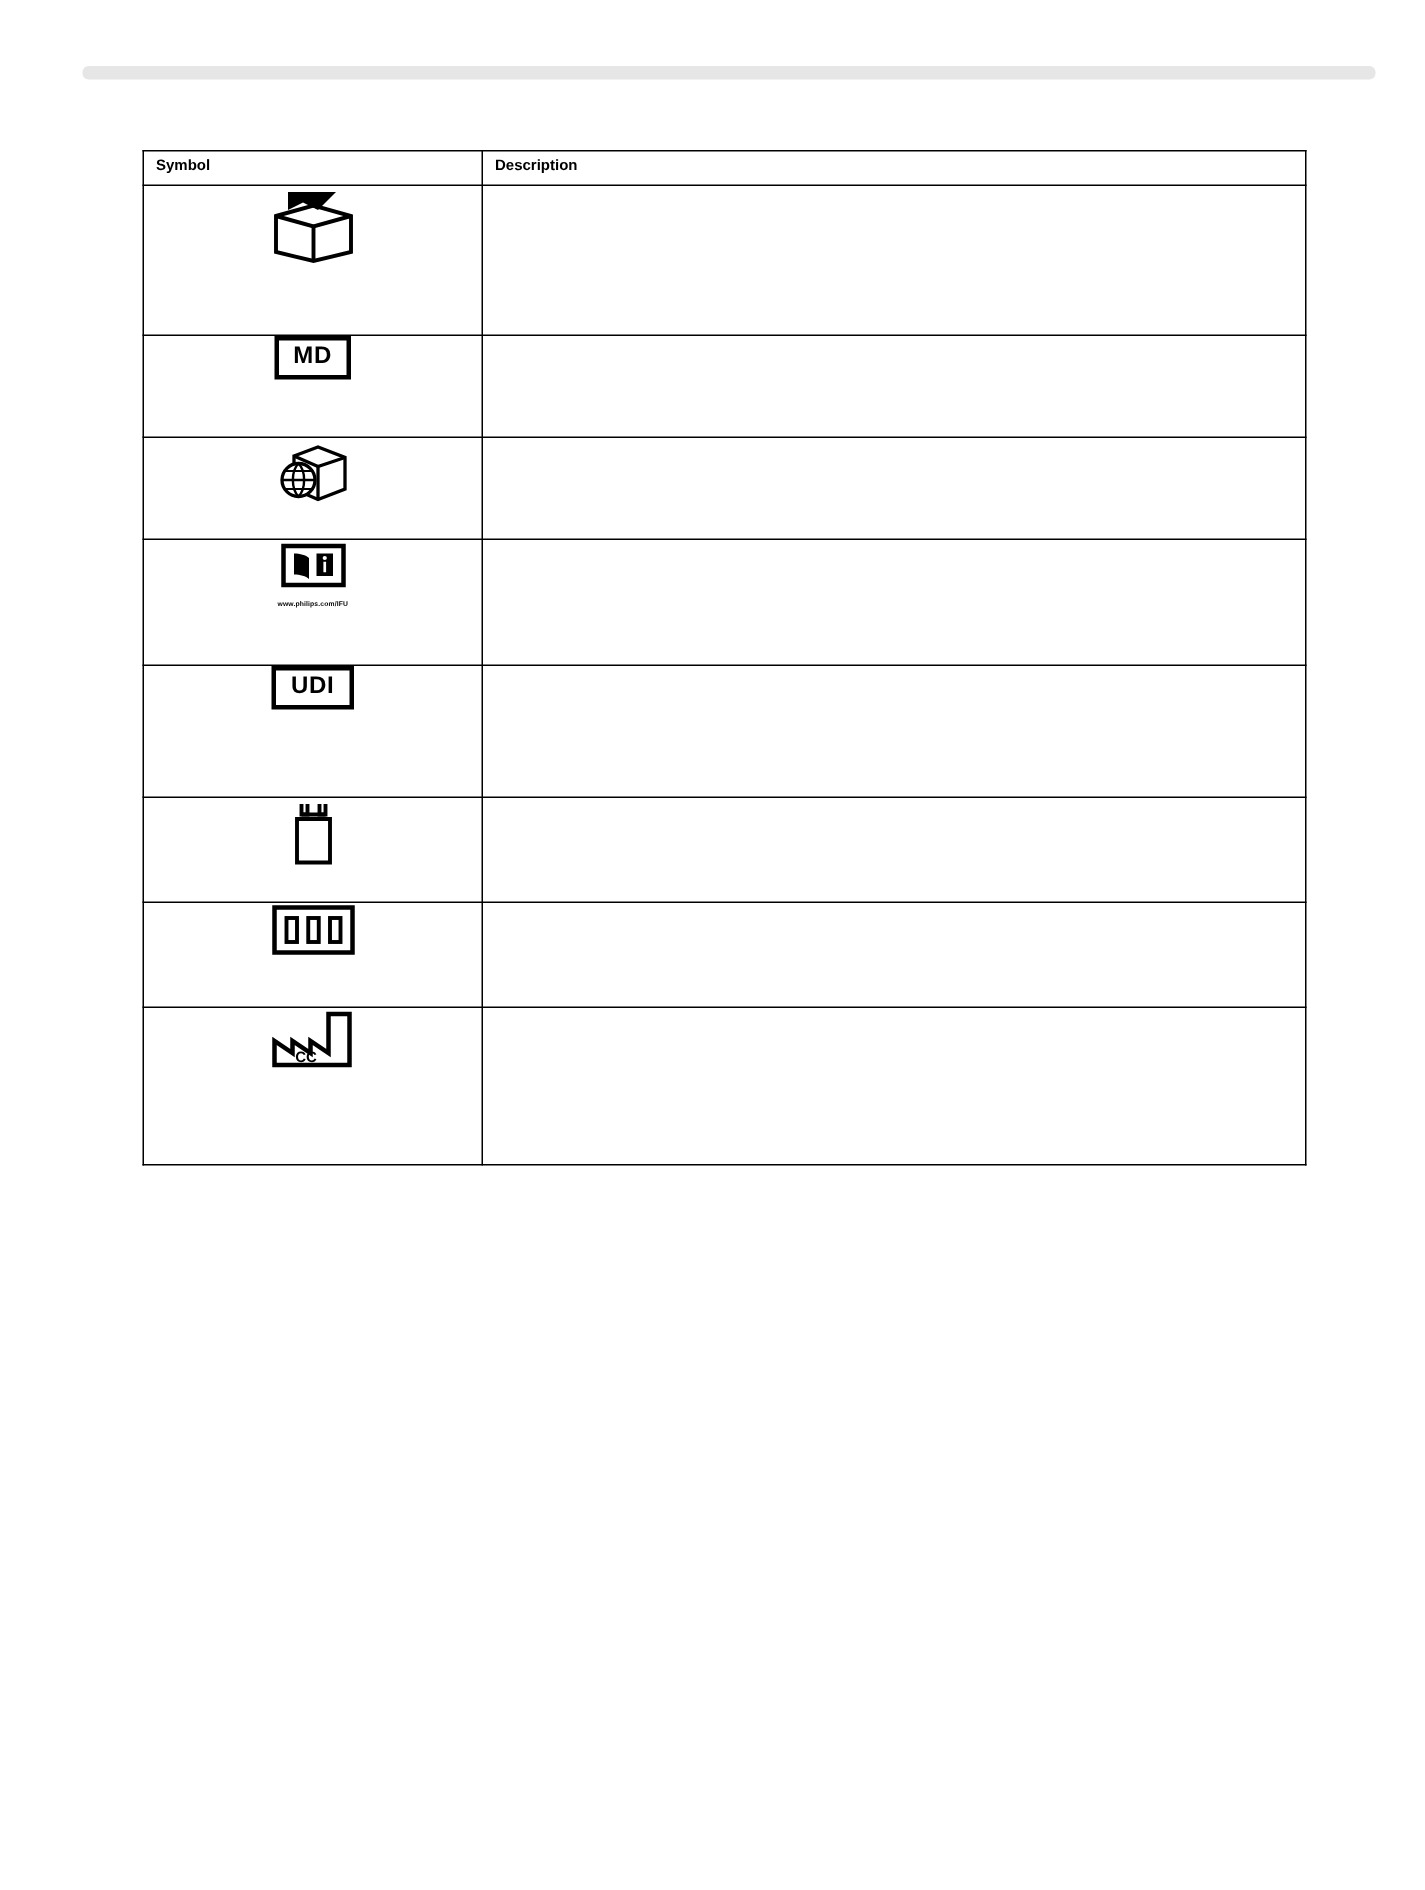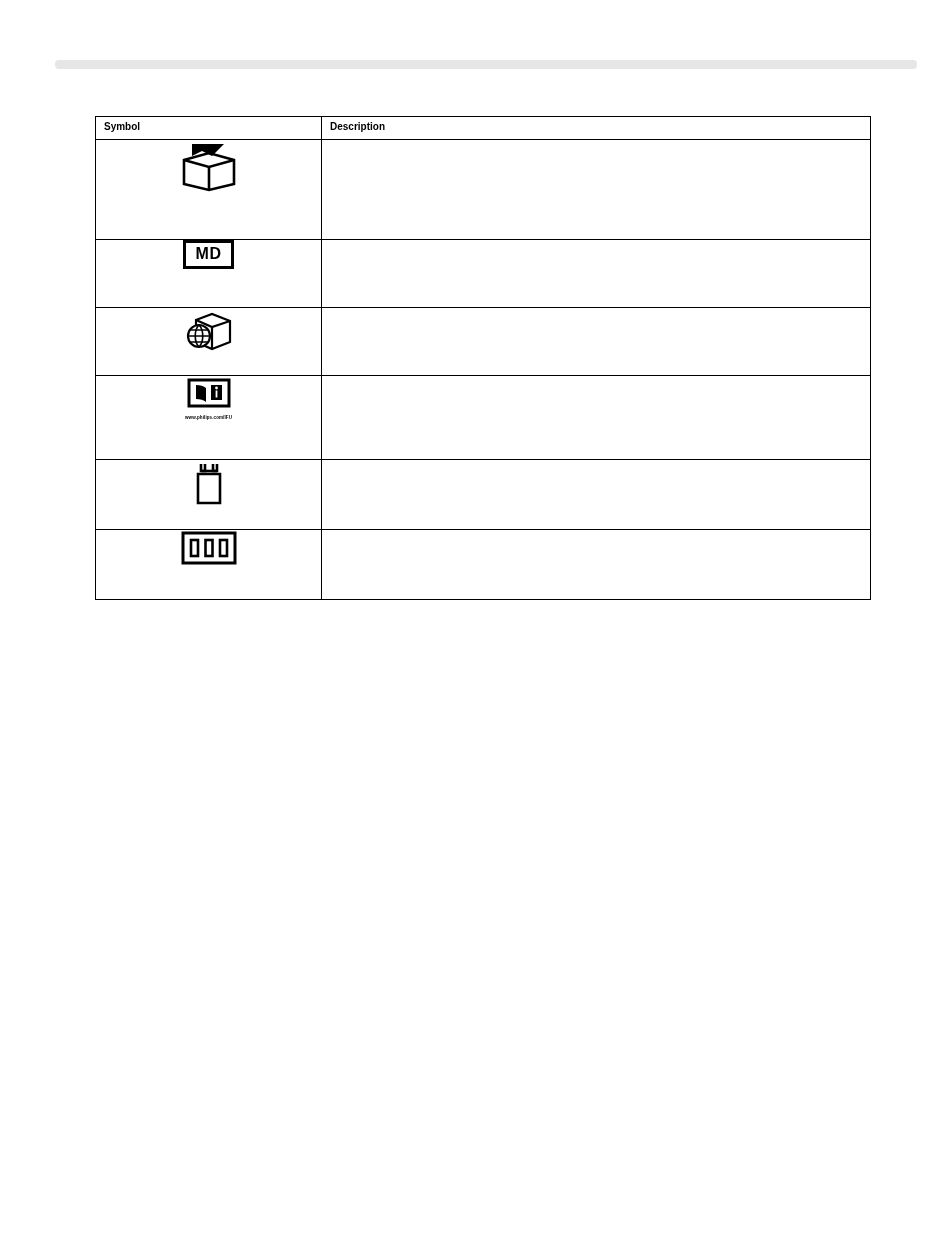--- a/index.html
+++ b/index.html
@@ -13,21 +13,20 @@
     font-family: "Liberation Sans", sans-serif;
     color: #000000;
     position: relative;
     overflow: hidden;
   }
 
   .page {
     position: relative;
     width: 950px;
     height: 948px;
-    margin-top: 16px;
   }
 
   
   .header-band {
     position: absolute;
     left: 55px;
     top: 44px;
     width: 862px;
     height: 9px;
     background: #e6e6e6;
@@ -187,20 +186,28 @@
               <rect x="29.6" y="14.5" width="1.8" height="7" fill="#fff"></rect>
             </svg>
           </span>
           <div class="glyph-caption">www.philips.com/IFU</div>
         </td>
         <td class="desc-cell">
           <span></span>
         </td>
       </tr>
 
+      <tr style="height:88px;">
+        <td class="sym-cell">
+          <span class="box-sym">UDI</span>
+        </td>
+        <td class="desc-cell">
+          <span></span>
+        </td>
+      </tr>
 
       <tr style="height:70px;">
         <td class="sym-cell">
           <span class="glyph">
             <svg width="40" height="48" viewBox="0 0 40 48" xmlns="http://www.w3.org/2000/svg">
               <g fill="none" stroke="#000" stroke-width="2.6">
                 <path d="M12 4 L12 11 L16 11 L16 4"></path>
                 <path d="M24 4 L24 11 L28 11 L28 4"></path>
                 <path d="M12 11 L28 11"></path>
                 <path d="M9 14 L31 14 L31 43 L9 43 Z"></path>
@@ -222,17 +229,30 @@
               <rect x="25.5" y="10" width="7" height="16" fill="none" stroke="#000" stroke-width="2.6"></rect>
               <rect x="40" y="10" width="7" height="16" fill="none" stroke="#000" stroke-width="2.6"></rect>
             </svg>
           </span>
         </td>
         <td class="desc-cell">
           <span></span>
         </td>
       </tr>
 
+      <tr style="height:105px;">
+        <td class="sym-cell">
+          <span class="glyph">
+            <svg width="62" height="44" viewBox="0 0 62 44" xmlns="http://www.w3.org/2000/svg">
+              <path d="M5 38 L5 22 L17 30 L17 22 L29 30 L29 22 L41 30 L41 4 L55 4 L55 38 Z" fill="none" stroke="#000" stroke-width="3" stroke-linejoin="miter"></path>
+              <text x="26" y="36" font-family="Liberation Sans, sans-serif" font-size="10" font-weight="bold" fill="#000" text-anchor="middle">CC</text>
+            </svg>
+          </span>
+        </td>
+        <td class="desc-cell">
+          <span></span>
+        </td>
+      </tr>
 
     </tbody>
   </table>
 
 </div>
 
 </body></html>

